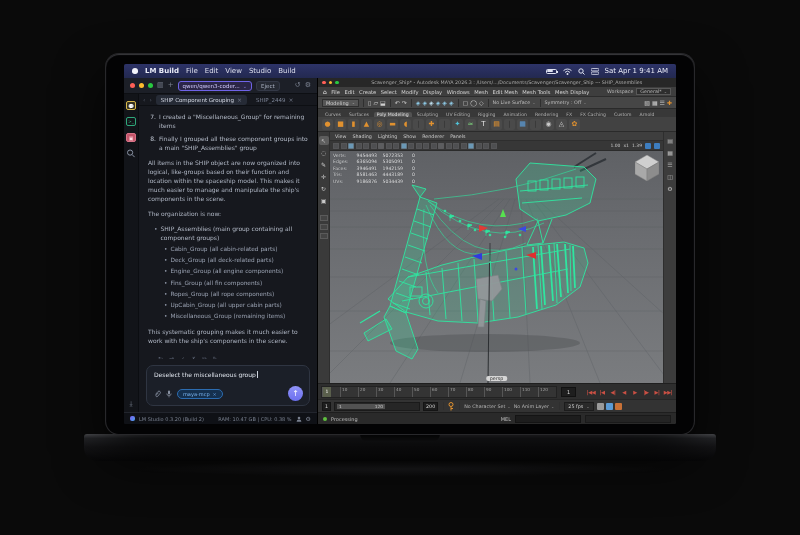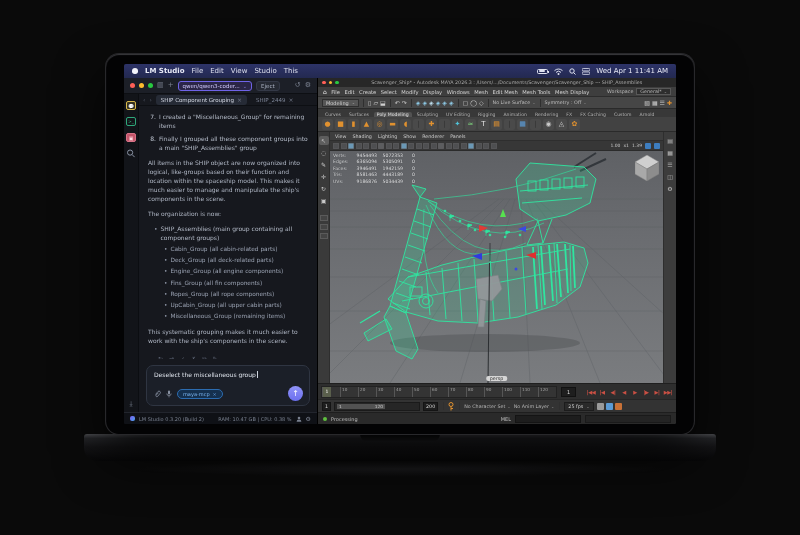--- a/index.html
+++ b/index.html
@@ -178,46 +178,46 @@
   <div class="base">
     <div class="base-notch"></div>
   </div>
   <div class="base-shadow"></div>
   <div class="screen-shell"></div>
 
   <div class="screen">
 
     <div class="menubar">
       <span class="apple"></span>
-      <span class="mb-app">LM Studio</span>
+      <span class="mb-app">LM Build</span>
       <span style="display:flex;gap:7px">
           <span class="mb-item">File</span>
           <span class="mb-item">Edit</span>
           <span class="mb-item">View</span>
           <span class="mb-item">Studio</span>
-          <span class="mb-item">This</span>
+          <span class="mb-item">Build</span>
         </span>
       <span class="mb-right">
         <span class="battery">
             <i></i>
           </span>
         <svg width="9" height="7" viewBox="0 0 9 7">
           <path d="M0.5,2.7 A5.6,5.6 0 0 1 8.5,2.7" stroke="#dfe2f0" fill="none" stroke-width="1"></path>
           <path d="M2,4.4 A3.5,3.5 0 0 1 7,4.4" stroke="#dfe2f0" fill="none" stroke-width="1"></path>
           <circle cx="4.5" cy="6" r="1" fill="#dfe2f0"></circle>
         </svg>
         <svg width="7" height="7" viewBox="0 0 7 7">
           <circle cx="3" cy="3" r="2.2" stroke="#dfe2f0" fill="none" stroke-width="1"></circle>
           <line x1="4.7" y1="4.7" x2="6.5" y2="6.5" stroke="#dfe2f0" stroke-width="1"></line>
         </svg>
         <svg width="8" height="7" viewBox="0 0 8 7">
           <rect x="0" y="0.5" width="8" height="2.4" rx="1.2" stroke="#dfe2f0" fill="none" stroke-width="0.8"></rect>
           <rect x="0" y="4" width="8" height="2.4" rx="1.2" stroke="#dfe2f0" fill="none" stroke-width="0.8"></rect>
         </svg>
-        <span>Wed Apr 1  11:41 AM</span>
+        <span>Sat Apr 1  9:41 AM</span>
       </span>
     </div>
 
     <div class="lm">
       <div class="lm-titlebar">
         <span class="tl" style="background:#ff5f57"></span>
         <span class="tl" style="background:#febc2e"></span>
         <span class="tl" style="background:#28c840"></span>
         <span class="ghost-ic">▥</span>
         <span class="ghost-ic">+</span>

